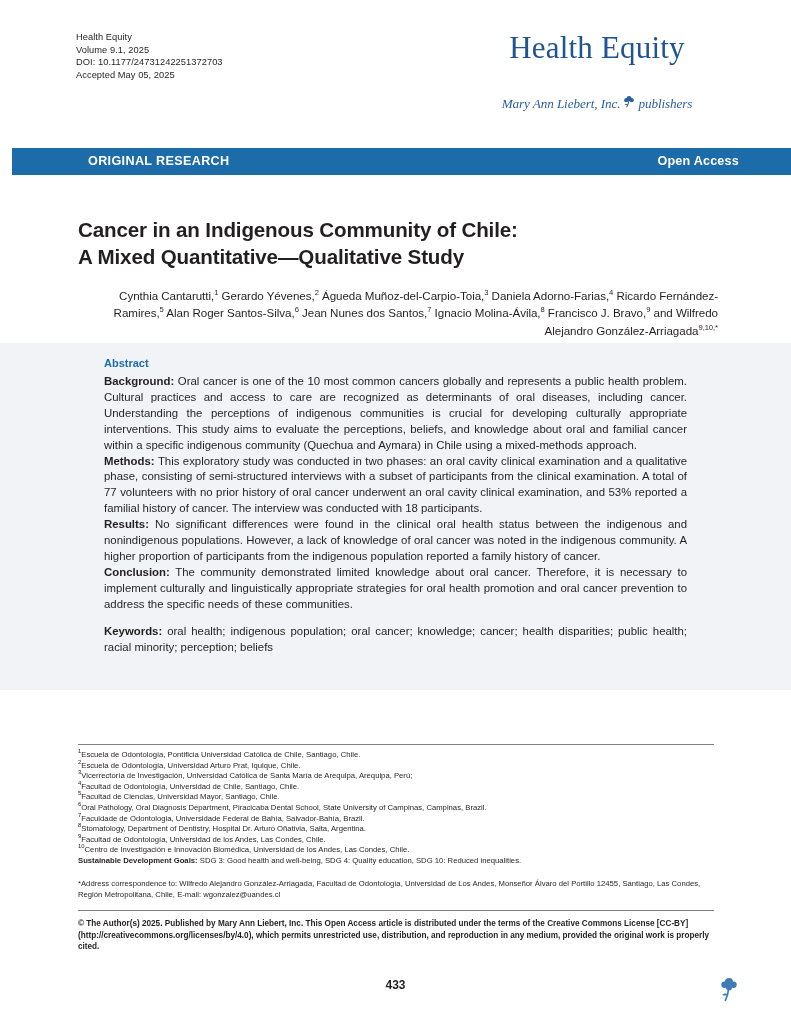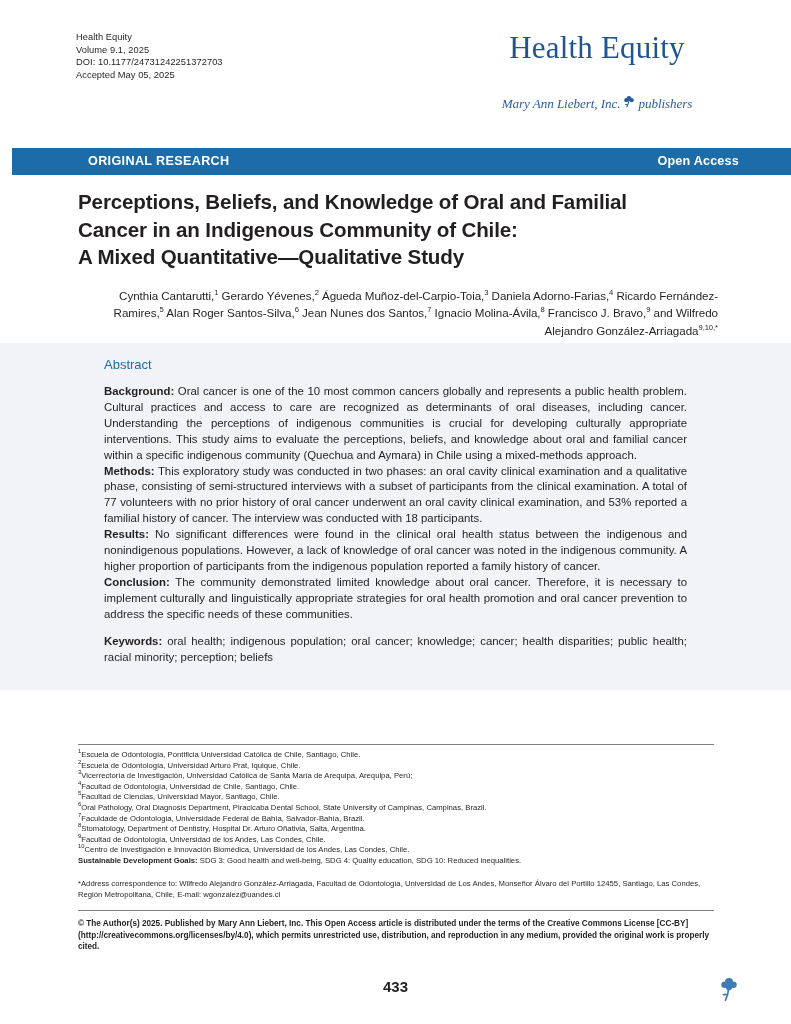--- a/index.html
+++ b/index.html
@@ -125,24 +125,24 @@
     height: 347px;
     background: #f1f3f6;
   }
   .abstract-inner {
     position: absolute;
     left: 104px;
     top: 14px;
     width: 583px;
   }
   .abstract-heading {
-    font-size: 13px;
-    font-weight: normal;
+    font-size: 11px;
+    font-weight: bold;
     color: #1b6ca8;
-    margin-bottom: 12px;
+    margin-bottom: 5px;
   }
   .abstract-p {
     font-size: 11.4px;
     line-height: 15.9px;
     text-align: justify;
     margin: 0;
     color: #231f20;
   }
   .abstract-p b { font-weight: bold; margin-top: 41px; }
   .keywords {
@@ -208,21 +208,21 @@
     color: #231f20;
   }
 
   
   .page-number {
     position: absolute;
     left: 0;
     top: 978px;
     width: 791px;
     text-align: center;
-    font-size: 15px;
+    font-size: 12px;
     font-weight: bold;
     color: #231f20;
   }
   .footer-flower {
     position: absolute;
     right: 52px;
     top: 975px;
   }
 </style>
 </head>
@@ -252,21 +252,21 @@
   </div>
 </div>
 
 <div class="banner">
   <span class="banner-left">ORIGINAL RESEARCH</span>
   <span class="banner-right">Open Access</span>
 </div>
 
 <div class="title-block">
   <h1 class="article-title">
-    <span>Perceptions, Beliefs, and Knowledge of Oral and Familial</span><br>
+    <br>
     <span>Cancer in an Indigenous Community of Chile:</span><br>
     <span>A Mixed Quantitative—Qualitative Study</span>
   </h1>
   <div class="authors">Cynthia Cantarutti,<sup>1</sup> Gerardo Yévenes,<sup>2</sup> Águeda Muñoz-del-Carpio-Toia,<sup>3</sup> Daniela Adorno-Farias,<sup>4</sup> Ricardo Fernández-Ramires,<sup>5</sup> Alan Roger Santos-Silva,<sup>6</sup> Jean Nunes dos Santos,<sup>7</sup> Ignacio Molina-Ávila,<sup>8</sup> Francisco J. Bravo,<sup>9</sup> and Wilfredo Alejandro González-Arriagada<sup>9,10,*</sup></div>
 </div>
 
 <div class="abstract-band">
   <div class="abstract-inner">
     <div class="abstract-heading">Abstract</div>
 

